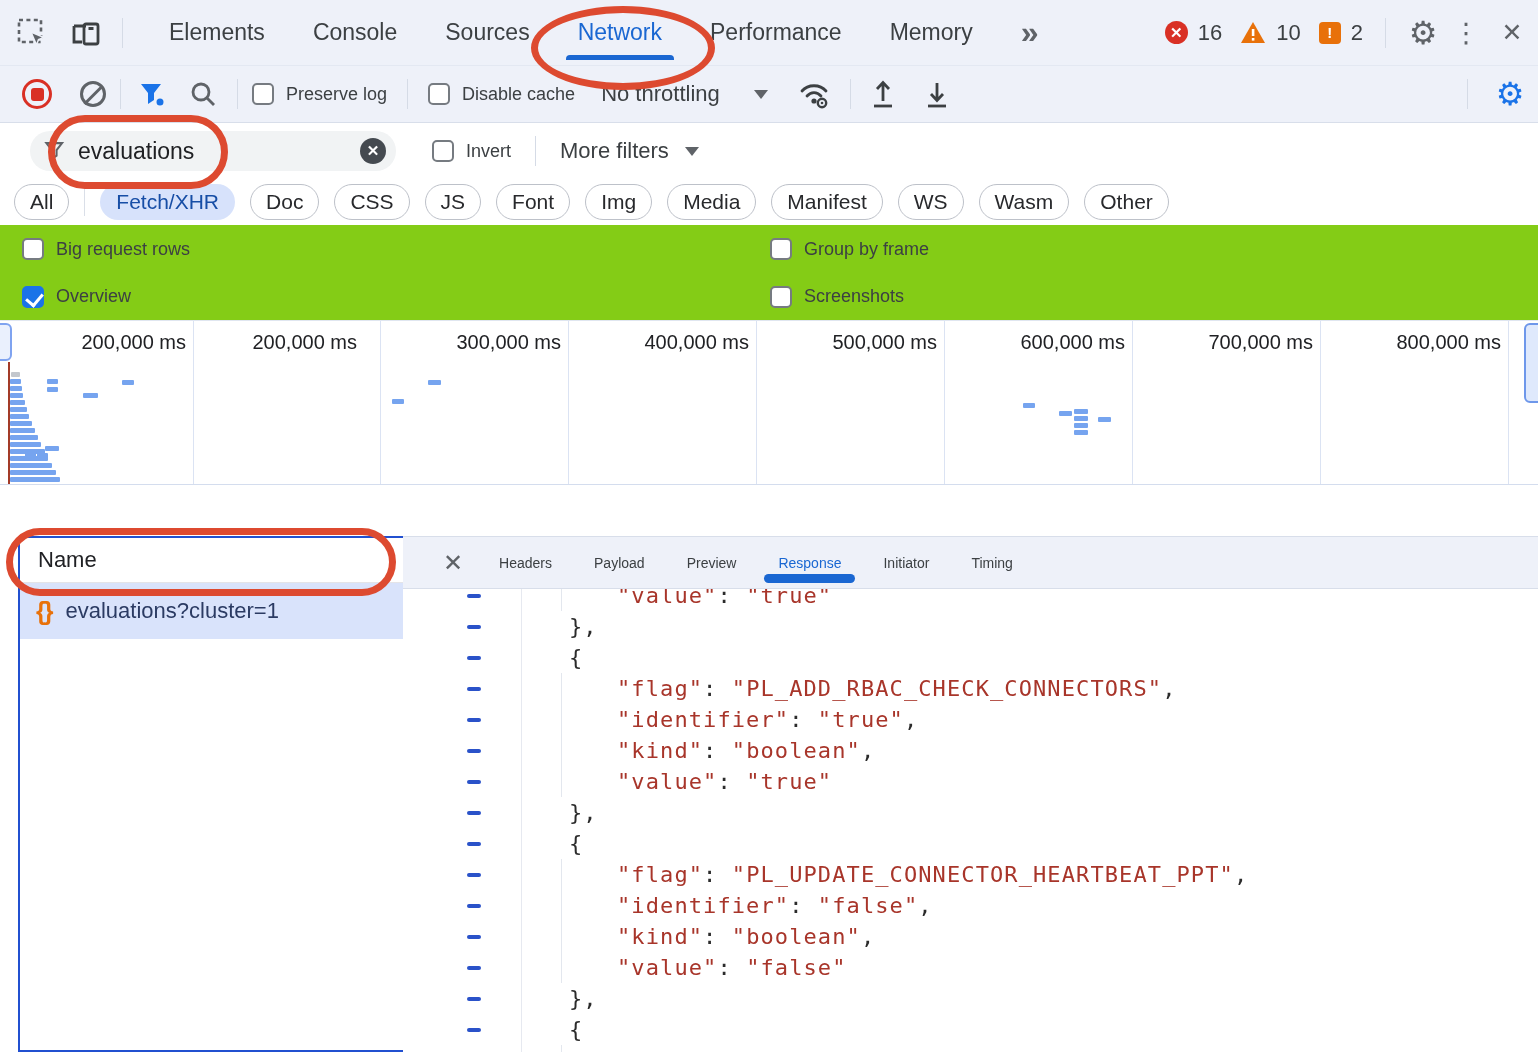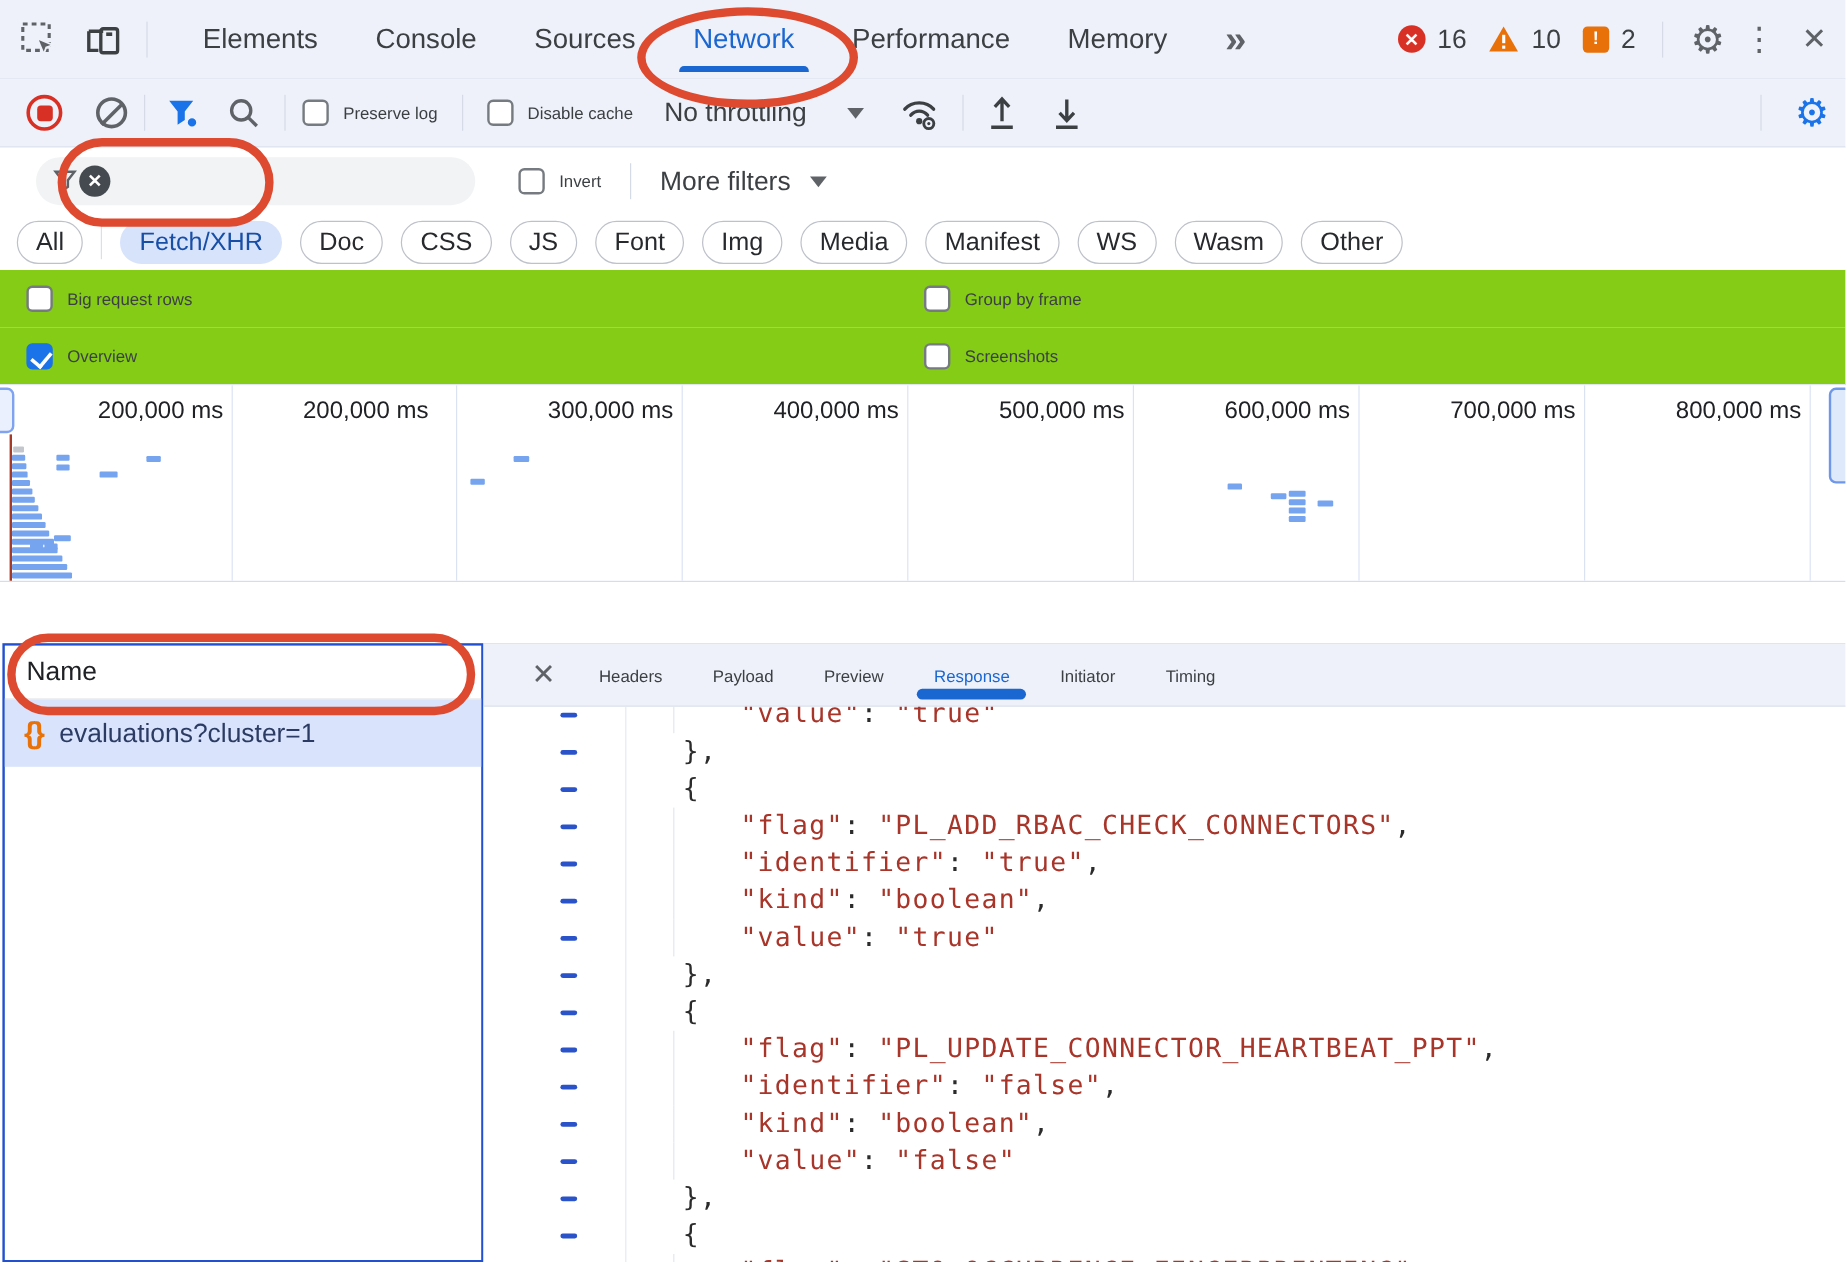--- a/index.html
+++ b/index.html
@@ -28,21 +28,21 @@
 
   
   .rec-outer { width:30px; height:30px; border:3px solid #d93025; border-radius:50%; display:flex; align-items:center; justify-content:center; }
   .rec-inner { width:13px; height:13px; border-radius:3px; background:#d93025; }
   .clear-circ { width:26px; height:26px; border:3px solid #5f6368; border-radius:50%; position:relative; }
   .clear-circ::after { content:""; position:absolute; left:-2px; top:10px; width:24px; height:3px; background:#5f6368; transform:rotate(-45deg); }
 
   .checkbox { width:22px; height:22px; border:2px solid #767b81; border-radius:5px; background:#fff; flex:none; }
   .checkbox.checked { background:#1a73e8; border-color:#1a73e8; position:relative; }
   .checkbox.checked::after { content:""; position:absolute; left:5px; top:2px; width:8px; height:13px; border:solid #fff; border-width:0 3px 3px 0; transform:rotate(40deg); }
-  .cb-label { font-size:14px; color:#3c4043; margin-left:12px; white-space:nowrap; }
+  .cb-label { font-size:18px; color:#3c4043; margin-left:12px; white-space:nowrap; }
   .cb-row { display:flex; align-items:center; }
 
   .caret-down { width:0; height:0; border-left:7px solid transparent; border-right:7px solid transparent; border-top:9px solid #5f6368; }
 
   
   #filter-row { height:56px; background:#fff; display:flex; align-items:center; padding-left:30px; }
   #filter-pill { width:366px; height:40px; background:#f1f3f4; border-radius:20px; display:flex; align-items:center; padding:0 10px 0 14px; }
   #filter-text { font-size:23px; color:#202124; margin-left:12px; flex:1; }
   #filter-clear { width:26px; height:26px; border-radius:50%; background:#454a50; color:#fff; font-size:15px; display:flex; align-items:center; justify-content:center; font-weight:bold; }
 
@@ -60,21 +60,21 @@
   #timeline { position:relative; height:164px; background:#fff; border-bottom:1px solid #d4ddee; overflow:hidden; }
   .gridline { position:absolute; top:0; bottom:0; width:1px; background:#dbe3f3; }
   .time-label { position:absolute; top:10px; font-size:20px; color:#202124; transform:translateX(-100%); padding-right:7px; white-space:nowrap; }
   .tl-bar { position:absolute; height:5px; border-radius:1px; background:#76a4ef; }
   .tl-bar.gray { background:#c3c7cd; }
   #tl-red-marker { position:absolute; width:2px; background:#a33b28; }
   .grip { position:absolute; background:#eaf0fd; border:2px solid #7fa3f0; border-radius:6px; }
 
   
   #bottom { position:absolute; left:0; top:536px; width:1538px; height:516px; }
-  #name-panel { position:absolute; left:2px; top:0; width:401px; height:516px; border:2px solid #2150d0; background:#fff; }
+  #name-panel { position:absolute; left:18px; top:0; width:401px; height:516px; border:2px solid #2150d0; background:#fff; }
   #name-header { height:45px; border-bottom:1px solid #e4e4e8; display:flex; align-items:center; }
   #name-header span { font-size:22px; color:#202124; margin-left:18px; }
   #request-row { height:56px; background:#d9e3fb; display:flex; align-items:center; }
   #json-icon { font-size:25px; font-weight:bold; color:#e8710a; margin-left:16px; letter-spacing:-2px; }
   #request-name { font-size:22px; color:#2b3b63; margin-left:14px; }
 
   #detail-panel { position:absolute; left:403px; top:0; right:0; height:516px; background:#fff; border-top:1px solid #d8deea; }
   #detail-tabbar { height:52px; background:#eef1f9; border-bottom:1px solid #d8deea; display:flex; align-items:center; }
   .dtab { font-size:14px; color:#3c4043; margin-right:42px; position:relative; white-space:nowrap; }
   .dtab.active { color:#1a67d2; }
@@ -208,20 +208,21 @@
   <div style="flex:1;"></div>
   <div class="vsep"></div>
   <div class="icon-btn" style="width:56px; font-size:32px; color:#1a73e8;">⚙</div>
 </div>
 
 <div id="filter-row">
   <div id="filter-pill">
     <svg width="22" height="22" viewBox="0 0 28 28">
       <path d="M3 4 H23 L16 13 V20 L10 24 V13 Z" fill="none" stroke="#5f6368" stroke-width="2.6"></path>
     </svg>
+    <span id="filter-text">evaluations</span>
     <span id="filter-clear">✕</span>
   </div>
   <div class="cb-row" style="margin-left:36px;">
     <span class="checkbox"></span>
     <span class="cb-label">Invert</span>
   </div>
   <div class="vsep" style="margin:0 24px;"></div>
   <div class="cb-row">
     <span style="font-size:22px; color:#3c4043;">More filters</span>
     <span class="caret-down" style="margin-left:16px;"></span>

